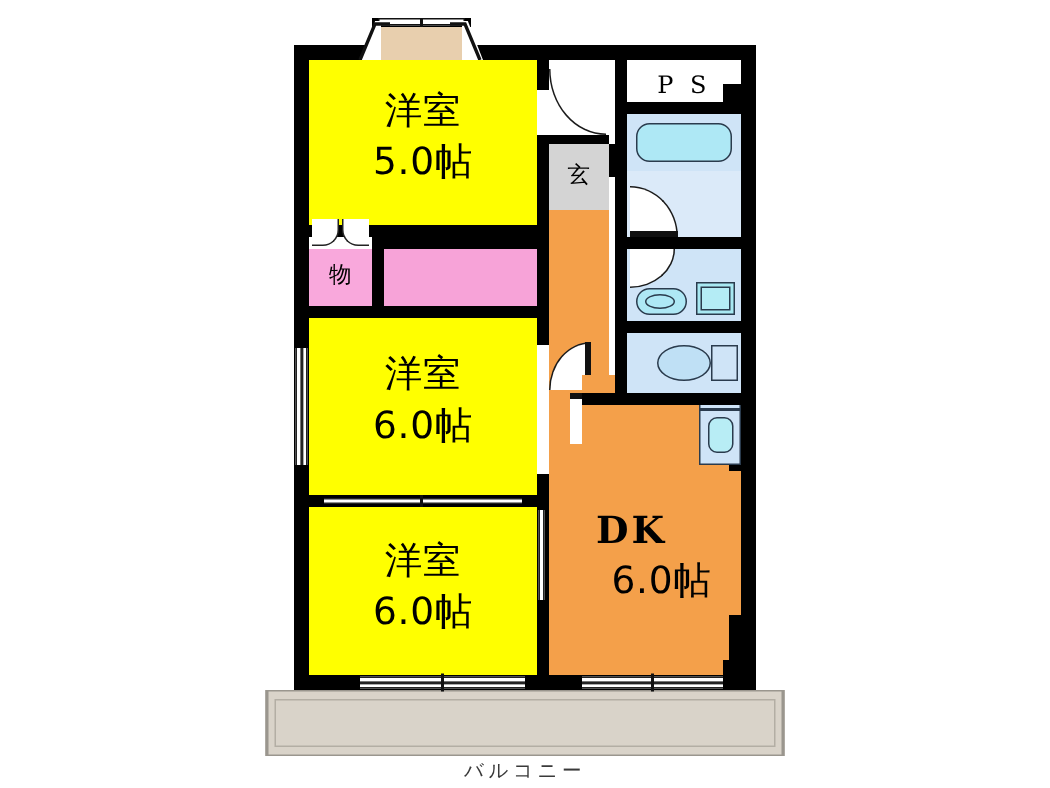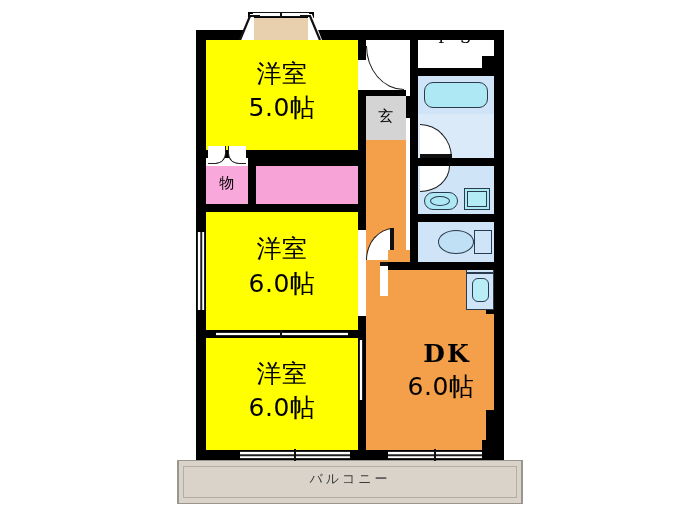--- a/index.html
+++ b/index.html
@@ -43,21 +43,21 @@
     font-family: "DejaVu Sans", sans-serif;
     text-align: center;
     line-height: 1.12;
     white-space: nowrap;
     letter-spacing: 0.5px;
   }
   .label-room { font-size: 25px; font-weight: 400; }
   .label-dk   { font-size: 25px; font-weight: 400; }
   .label-small{ font-size: 15px; }
   .label-ps   { font-size: 16px; letter-spacing: 3px; font-family: "DejaVu Serif", serif; }
-  .label-balc { font-size: 13px; letter-spacing: 3px; color: #3a3a3a; }
+  .label-balc { font-size: 13px; letter-spacing: 3px; color: #3a3a3a; margin-top: 36px; }
 
   
   .door {
     position: absolute;
     background: #ffffff;
     border: 1.5px solid #1a1a1a;
     box-sizing: border-box;
   }
   .door-br { border-radius: 0 0 100% 0; }
   .door-bl { border-radius: 0 0 0 100%; }
@@ -228,37 +228,37 @@
 
   <div class="abs wall" style="left:358px; top:316px; width:8px; height:134px;"></div>
 
   <div class="abs" style="left:359px; top:340px; width:4px; height:60px; background:#ffffff; border-left:1.3px solid #222; border-right:1.3px solid #222; box-sizing:border-box;"></div>
 
   <div class="win-h" style="left:240px; top:451px; width:110px; height:8px;"></div>
   <div class="abs" style="left:294px; top:449px; width:2px; height:12px; background:#111;"></div>
 
   <div class="abs fill-orange" style="left:366px; top:300px; width:128px; height:150px;"></div>
   <div class="abs fill-orange" style="left:388px; top:250px; width:106px; height:56px;"></div>
-  <div class="label label-dk" style="left:392px; top:340px; width:110px; font-family:'DejaVu Serif', serif; font-weight:700; letter-spacing:2px;">DK</div>
+  <div class="label label-dk" style="left:366px; top:340px; width:110px; font-family:'DejaVu Serif', serif; font-weight:700; letter-spacing:2px;">DK</div>
   <div class="label label-dk" style="left:386px; top:373px; width:110px;">6.0帖</div>
 
   <div class="win-h" style="left:388px; top:451px; width:94px; height:8px;"></div>
   <div class="abs" style="left:434px; top:449px; width:2px; height:12px; background:#111;"></div>
 
   <div class="abs wall" style="left:482px; top:440px; width:14px; height:12px;"></div>
   <div class="abs wall" style="left:486px; top:410px; width:8px; height:32px;"></div>
 
   <div class="abs wall" style="left:486px; top:300px; width:8px; height:14px;"></div>
 
   <div class="counter" style="left:466px; top:252px; width:28px; height:58px;"></div>
   <div class="abs" style="left:466px; top:272px; width:28px; height:1.5px; background:#2a3b4d;"></div>
   <div class="fixture sink" style="left:472px; top:278px; width:17px; height:24px;"></div>
 
   <div class="abs fill-white" style="left:418px; top:40px; width:76px; height:30px;"></div>
-  <div class="label label-ps" style="left:418px; top:29px; width:76px;">P S</div>
+  <div class="label label-ps" style="left:418px; top:48px; width:76px;">P S</div>
   <div class="abs wall" style="left:410px; top:30px; width:8px; height:44px;"></div>
   <div class="abs wall" style="left:410px; top:68px; width:84px; height:8px;"></div>
   <div class="abs wall" style="left:482px; top:56px; width:12px; height:14px;"></div>
 
   <div class="abs fill-bath" style="left:418px; top:76px; width:76px; height:38px;"></div>
   <div class="fixture tub" style="left:424px; top:82px; width:64px; height:26px;"></div>
   <div class="abs fill-bathlt" style="left:418px; top:114px; width:76px; height:44px;"></div>
   <div class="abs wall" style="left:410px; top:76px; width:8px; height:82px;"></div>
   <div class="abs wall" style="left:410px; top:158px; width:84px; height:8px;"></div>
 

